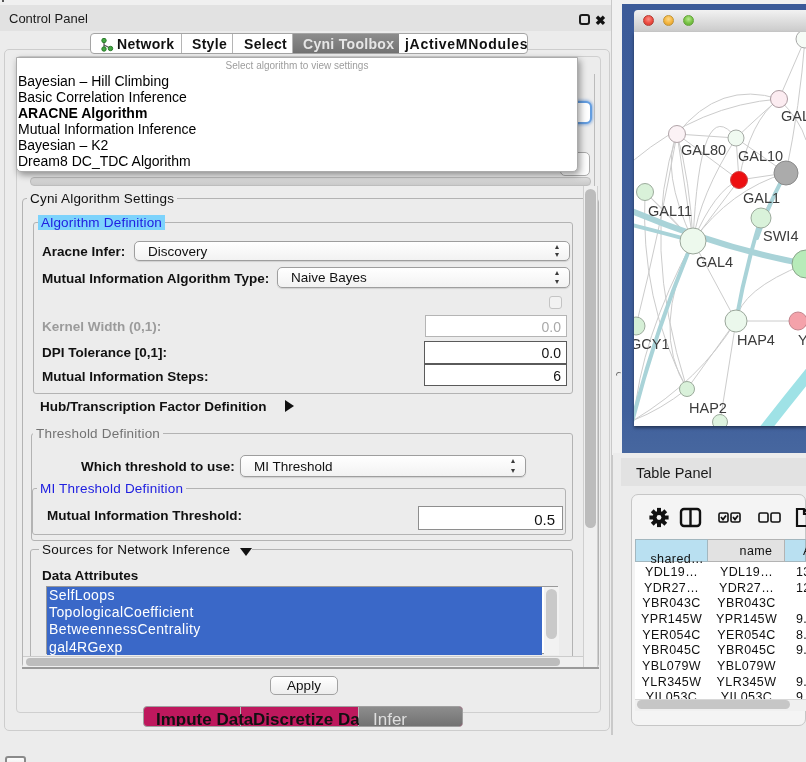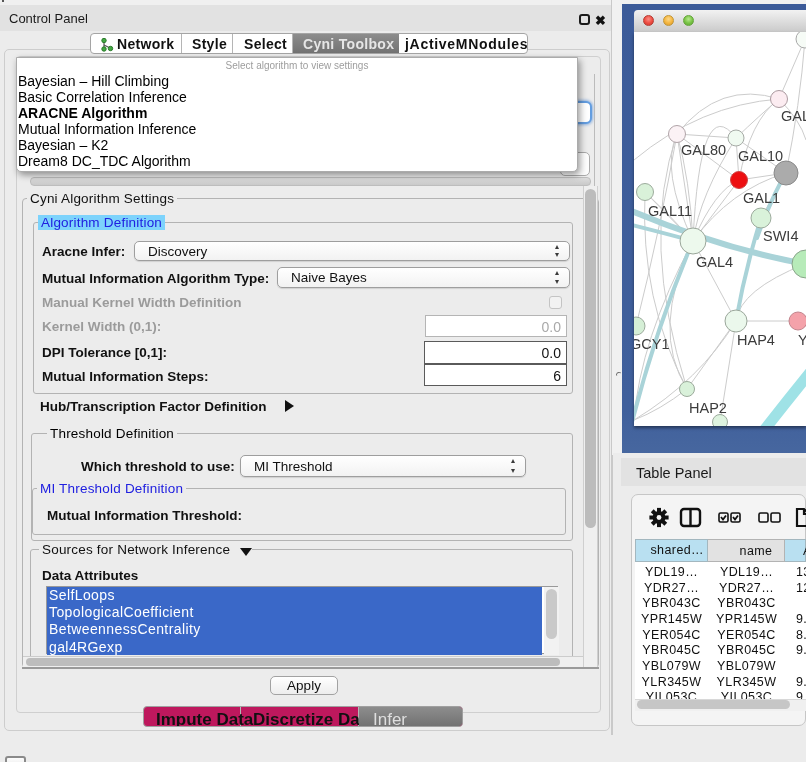--- a/index.html
+++ b/index.html
@@ -73,45 +73,45 @@
   <div class="lbl" style="left:42px;top:244px">Aracne Infer:</div>
   <div class="combo" style="left:134px;top:241px;width:436px;height:20px">
     <div class="txt">Discovery</div>
       <div class="spin"></div>
   </div>
   <div class="lbl" style="left:42px;top:271px">Mutual Information Algorithm Type:</div>
   <div class="combo" style="left:277px;top:267px;width:293px;height:21px">
     <div class="txt">Naive Bayes</div>
       <div class="spin"></div>
   </div>
-  <div class="glbl" style="left:42px;top:295px">Manual Kernel Width Definition</div>
   <div class="abs" style="left:549px;top:296px;width:13px;height:13px;background:#f2f2f2;border:1px solid #c4c4c4;border-radius:3px"></div>
   <div class="glbl" style="left:42px;top:319px">Kernel Width (0,1):</div>
   <div class="field" style="left:425px;top:315px;width:142px;height:22px;border:1px solid #b5b5b5;color:#a9a9a9;padding-top:3px;padding-right:5px">0.0</div>
   <div class="lbl" style="left:42px;top:345px">DPI Tolerance [0,1]:</div>
   <div class="field" style="left:424px;top:341px;width:143px;height:23px;border:1px solid #5a5a5a;padding-top:3px;padding-right:5px">0.0</div>
   <div class="lbl" style="left:42px;top:369px">Mutual Information Steps:</div>
   <div class="field" style="left:424px;top:364px;width:143px;height:22px;border:1px solid #5a5a5a;padding-top:3px;padding-right:5px">6</div>
 
   <div class="lbl" style="left:40px;top:399px;font-size:13.5px">Hub/Transcription Factor Definition</div>
   <div class="abs" style="left:285px;top:400px;width:0;height:0;border:6px solid transparent;border-left:9px solid #111"></div>
 
   <div class="group" style="left:31px;top:433px;width:542px;height:108px">
-    <div class="gtitle" style="left:15px;color:#000000;background:#ececec">Threshold Definition</div>
+    <div class="gtitle" style="left:1px;color:#737373;background:#ececec">Threshold Definition</div>
   </div>
   <div class="lbl" style="left:81px;top:459px">Which threshold to use:</div>
   <div class="combo" style="left:240px;top:455px;width:286px;height:22px">
     <div class="txt" style="top:3px">MI Threshold</div>
       <div class="spin"></div>
   </div>
 
   <div class="group" style="left:32px;top:488px;width:534px;height:47px">
     <div class="gtitle" style="left:4px;color:#2020e0;background:#ececec">MI Threshold Definition</div>
   </div>
   <div class="lbl" style="left:47px;top:508px">Mutual Information Threshold:</div>
+  <div class="field" style="left:418px;top:506px;width:145px;height:24px;border:1px solid #8e8e8e;font-size:15px;padding-top:4px">0.5</div>
 
   <div class="group" style="left:30px;top:549px;width:543px;height:118px">
     <div class="gtitle" style="left:8px;color:#111;background:#ececec;padding-right:22px">Sources for Network Inference</div>
   </div>
   <div class="abs" style="left:240px;top:548px;width:0;height:0;border:6.5px solid transparent;border-top:8.5px solid #111"></div>
   <div class="lbl" style="left:42px;top:568px">Data Attributes</div>
   <div class="abs" style="left:46px;top:586px;width:512px;height:68px;background:#fff;border:1px solid #999">
     <div class="abs" style="left:0;top:0;width:495px;height:68px;background:#3a68c8"></div>
     <div class="abs" style="left:2px;top:0;font-size:14px;letter-spacing:0.4px;color:#fff;line-height:17.2px">SelfLoops<br>TopologicalCoefficient<br>BetweennessCentrality<br>gal4RGexp</div>
     <div class="abs" style="left:497px;top:0;width:15px;height:68px;background:#f2f2f2"></div>
@@ -267,21 +267,21 @@
     <path d="M73,11 l2,2.5 l3,-4" stroke-width="1.8"></path>
     <path d="M85,11 l2,2.5 l3,-4" stroke-width="1.8"></path>
     <rect x="111" y="7" width="9" height="9" rx="1.5"></rect>
     <rect x="123" y="7" width="9" height="9" rx="1.5"></rect>
   </g>
 
   <path d="M149,3 h7 l5,5 v12 h-12 z M156,3 v5 h5" fill="none" stroke="#111" stroke-width="2.2"></path>
 </svg>
 
 <div class="abs" style="left:635px;top:539px;width:171px;height:172px;background:#fff;font-size:12.5px;letter-spacing:0.4px;color:#111;overflow:hidden">
-  <div class="abs" style="left:0;top:0;width:73px;height:23px;background:#b9e0f1;border:1px solid #a3b7bf;text-align:right;padding-top:3px;padding-right:3px">shared…</div>
+  <div class="abs" style="left:0;top:0;width:73px;height:23px;background:#b9e0f1;border:1px solid #a3b7bf;text-align:right;padding-top:12px;padding-right:3px">shared…</div>
   <div class="abs" style="left:73px;top:0;width:77px;height:23px;background:#e2e2e2;border:1px solid #b3b3b3;border-left:none;text-align:center;padding-top:4px;padding-left:20px">name</div>
   <div class="abs" style="left:150px;top:0;width:21px;height:23px;background:#b9e0f1;border:1px solid #a3b7bf;border-left:none;padding-top:4px;padding-left:18px">A</div>
   <div class="abs" style="left:0;top:26px;width:73px;text-align:center;line-height:15.65px">YDL19…<br>YDR27…<br>YBR043C<br>YPR145W<br>YER054C<br>YBR045C<br>YBL079W<br>YLR345W<br>YIL053C</div>
   <div class="abs" style="left:73px;top:26px;width:77px;text-align:center;line-height:15.65px">YDL19…<br>YDR27…<br>YBR043C<br>YPR145W<br>YER054C<br>YBR045C<br>YBL079W<br>YLR345W<br>YIL053C</div>
   <div class="abs" style="left:161px;top:26px;width:30px;line-height:15.65px">13<br>12<br>&nbsp;<br>9.<br>8.<br>9.<br>&nbsp;<br>9.<br>9.</div>
   <div class="abs" style="left:0;top:160px;width:171px;height:12px;background:#f0f0f0;border-top:1px solid #d8d8d8"></div>
 </div>
 <div class="abs" style="left:637px;top:700px;width:153px;height:9px;background:#c6c6c6;border-radius:5px"></div>
 
 </body></html>

